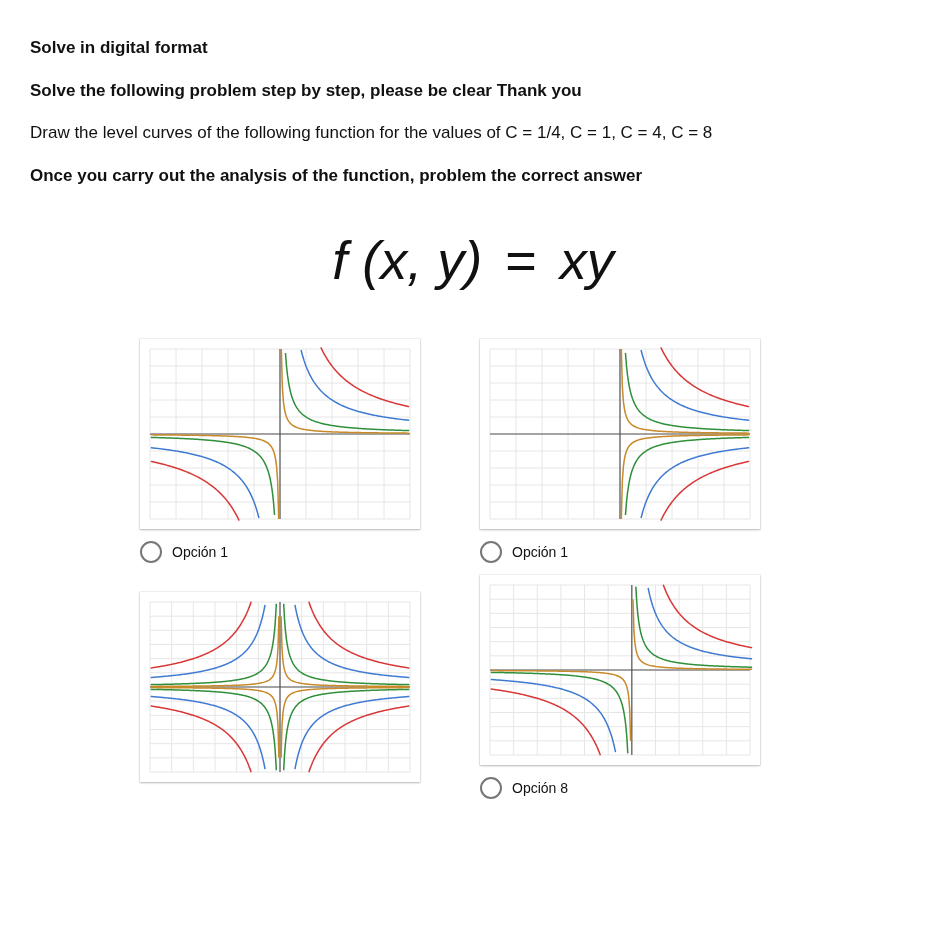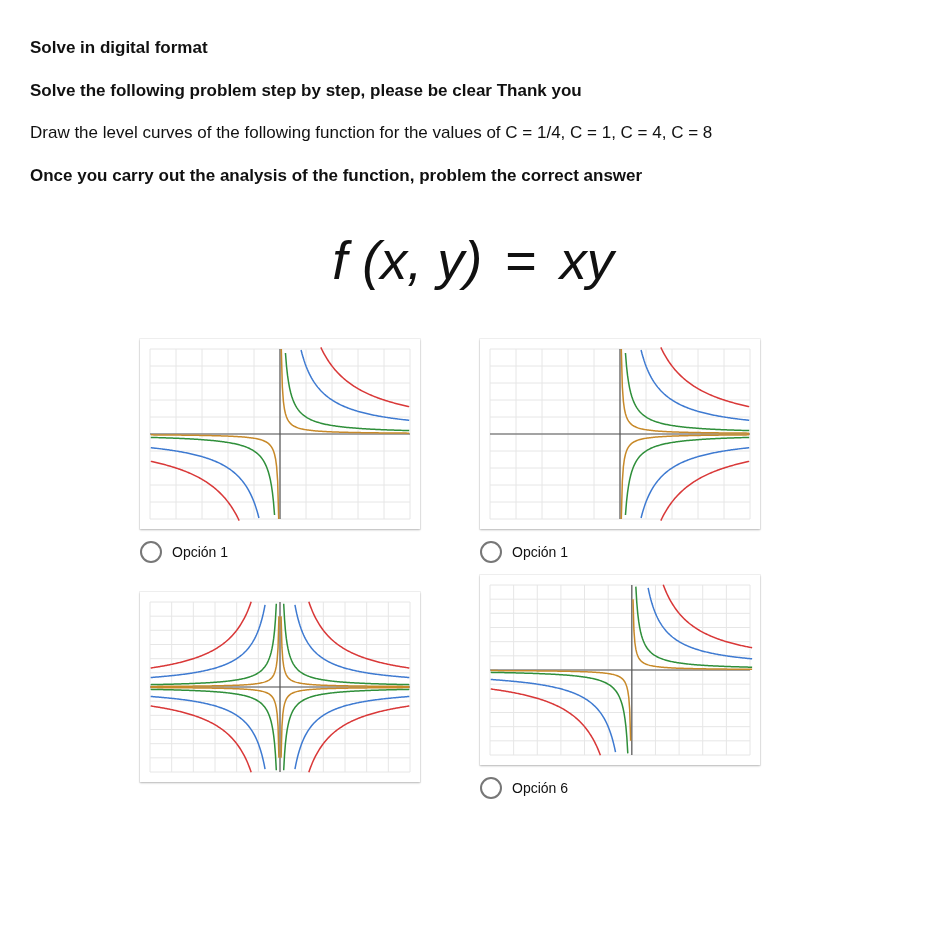--- a/index.html
+++ b/index.html
@@ -246,18 +246,18 @@
             <polyline fill="none" stroke="#2f8f3a" stroke-width="1.5" points="155.83636363636364,11.666666666666657 156.78181818181818,27.53968253968253 157.72727272727275,38.333333333333314 158.67272727272726,46.14942528735631 159.61818181818182,52.07070707070706 160.56363636363636,56.7117117117117 161.50909090909093,60.44715447154472 162.45454545454547,63.518518518518505 163.4,66.08843537414964 164.34545454545454,68.27044025157231 165.29090909090908,70.14619883040935 166.23636363636365,71.775956284153 167.1818181818182,73.2051282051282 168.12727272727275,74.46859903381643 169.07272727272726,75.59360730593606 170.01818181818183,76.6017316017316 170.96363636363637,77.51028806584362 171.90909090909093,78.33333333333334 172.85454545454547,79.08239700374531 173.8,79.76702508960574 174.74545454545455,80.39518900343643 175.6909090909091,80.97359735973598 176.63636363636365,81.5079365079365 177.58181818181816,82.00305810397553 178.52727272727276,82.46312684365783 179.47272727272727,82.8917378917379 180.41818181818184,83.29201101928375 181.36363636363635,83.66666666666667 182.30909090909094,84.01808785529717 183.25454545454545,84.3483709273183 184.20000000000002,84.65936739659368 185.14545454545456,84.95271867612294 186.09090909090912,85.22988505747128 187.03636363636363,85.49217002237137 187.98181818181823,85.74074074074075 188.92727272727274,85.97664543524417 189.8727272727273,86.20082815734989 190.8181818181818,86.41414141414141 191.7636363636364,86.6173570019724 192.70909090909092,86.8111753371869 193.65454545454548,86.99623352165726 194.60000000000002,87.1731123388582 195.54545454545456,87.34234234234235 196.4909090909091,87.50440917107585 197.43636363636367,87.65975820379965 198.3818181818182,87.8087986463621 199.32727272727277,87.95190713101161 200.2727272727273,88.08943089430895 201.21818181818185,88.22169059011166 202.16363636363639,88.3489827856025 203.10909090909095,88.4715821812596 204.0545454545455,88.58974358974359 205.00000000000003,88.7037037037037 205.94545454545457,88.8136826783115 206.89090909090913,88.91988555078684 207.83636363636364,89.02250351617441 208.78181818181824,89.12171507607192 209.72727272727275,89.21768707482994 210.67272727272731,89.31057563587684 211.61818181818182,89.40052700922266 212.56363636363642,89.48767833981842 213.50909090909093,89.57215836526181 214.45454545454552,89.65408805031447 215.40000000000003,89.73358116480793 216.3454545454546,89.81074481074481 217.2909090909091,89.88567990373045 218.2363636363637,89.9584816132859 219.18181818181822,90.02923976608189 220.12727272727278,90.09803921568627 221.07272727272732,90.16496018202503 222.01818181818186,90.2300785634119 222.9636363636364,90.29346622369877 223.90909090909096,90.35519125683061 224.8545454545455,90.41531823085221 225.80000000000004,90.47390841320554 226.7454545454546,90.53101997896951 227.69090909090914,90.58670820353063 228.63636363636368,90.64102564102564 229.58181818181825,90.69402228976698 230.5272727272728,90.74574574574575 231.47272727272733,90.79624134520276 232.41818181818186,90.8455522971652 233.36363636363643,90.89371980676329 234.30909090909094,90.94078319006685 235.25454545454554,90.98677998111425 236.20000000000005,91.03174603174602 237.1454545454546,91.07571560480147 238.09090909090912,91.1187214611872 239.03636363636372,91.16079494128273 239.98181818181823,91.20196604110812 240.92727272727282,91.2422634836428 241.87272727272733,91.28171478565179 242.8181818181819,91.32034632034633 243.7636363636364,91.35818337617825 244.709090909091,91.3952502120441 245.6545454545455,91.43157010915196 246.60000000000002,91.46716541978387 247.54545454545462,91.50205761316872 248.49090909090916,91.53626731866342 249.4363636363637,91.56981436642454 250.3818181818182,91.6027178257394 251.3272727272728,91.63499604117182 252.27272727272734,91.66666666666666 253.21818181818188,91.69774669774671 254.1636363636364,91.72825250192456 255.10909090909098,91.75819984744471 256.0545454545455,91.78760393046107 257.0000000000001,91.81647940074907 257.9454545454546,91.84484038604307 258.8909090909092,91.87270051508462 259.8363636363637,91.90007293946024 260.78181818181827,91.92697035430226 261.72727272727275,91.95340501792116 262.67272727272734,91.97938877043356 263.61818181818194,92.0049330514447 264.5636363636364,92.03004891684137 265.50909090909096,92.05474705474705 266.45454545454555,92.07903780068727 267.4000000000001,92.10293115201091 268.34545454545463,92.1264367816092 269.29090909090917,92.1495640509725 270.2363636363637,92.17232202262143 271.18181818181824,92.1947194719472 272.12727272727284,92.21676489849378"></polyline>
             <polyline fill="none" stroke="#2f8f3a" stroke-width="1.5" points="147.8,178.33333333333331 146.85454545454544,162.46031746031747 145.9090909090909,151.66666666666666 144.96363636363634,143.85057471264366 144.01818181818183,137.92929292929293 143.0727272727273,133.2882882882883 142.12727272727273,129.5528455284553 141.1818181818182,126.4814814814815 140.23636363636362,123.91156462585035 139.29090909090908,121.72955974842768 138.34545454545454,119.85380116959064 137.39999999999998,118.22404371584699 136.45454545454544,116.7948717948718 135.5090909090909,115.53140096618357 134.56363636363636,114.40639269406392 133.61818181818182,113.3982683982684 132.67272727272726,112.48971193415639 131.72727272727272,111.66666666666666 130.78181818181815,110.91760299625469 129.83636363636361,110.23297491039426 128.89090909090908,109.60481099656357 127.94545454545455,109.02640264026402 126.99999999999999,108.4920634920635 126.05454545454545,107.99694189602445 125.10909090909088,107.53687315634218 124.16363636363636,107.10826210826211 123.21818181818179,106.70798898071625 122.27272727272728,106.33333333333333 121.32727272727271,105.98191214470283 120.38181818181819,105.6516290726817 119.43636363636362,105.34063260340632 118.49090909090908,105.04728132387706 117.54545454545452,104.77011494252874 116.6,104.50782997762863 115.65454545454543,104.25925925925925 114.7090909090909,104.02335456475583 113.76363636363634,103.7991718426501 112.81818181818181,103.58585858585857 111.87272727272723,103.3826429980276 110.92727272727271,103.1888246628131 109.98181818181814,103.00376647834275 109.03636363636363,102.8268876611418 108.09090909090907,102.65765765765765 107.14545454545454,102.49559082892415 106.19999999999997,102.34024179620035 105.25454545454544,102.19120135363791 104.30909090909088,102.04809286898839 103.36363636363633,101.91056910569105 102.4181818181818,101.77830940988835 101.47272727272724,101.65101721439748 100.5272727272727,101.5284178187404 99.58181818181815,101.41025641025641 98.6363636363636,101.29629629629629 97.69090909090906,101.18631732168849 96.7454545454545,101.08011444921316 95.79999999999995,100.97749648382559 94.85454545454543,100.87828492392806 93.90909090909088,100.78231292517006 92.96363636363633,100.68942436412316 92.01818181818179,100.59947299077733 91.07272727272724,100.51232166018157 90.1272727272727,100.42784163473819 89.18181818181814,100.34591194968553 88.23636363636359,100.26641883519207 87.29090909090905,100.18925518925518 86.3454545454545,100.11432009626955 85.39999999999995,100.0415183867141 84.45454545454541,99.97076023391811 83.50909090909086,99.90196078431372 82.5636363636363,99.83503981797496 81.61818181818177,99.7699214365881 80.67272727272723,99.70653377630121 79.72727272727269,99.64480874316939 78.78181818181814,99.58468176914779 77.83636363636359,99.52609158679446 76.89090909090905,99.46898002103049 75.9454545454545,99.41329179646937 74.99999999999994,99.35897435897435 74.0545454545454,99.30597771023302 73.10909090909085,99.25425425425425 72.1636363636363,99.20375865479723 71.21818181818176,99.1544477028348 70.27272727272722,99.1062801932367 69.32727272727267,99.05921680993313 68.38181818181812,99.01322001888575 67.43636363636358,98.96825396825396 66.49090909090903,98.92428439519853 65.54545454545448,98.88127853881278 64.59999999999994,98.83920505871725 63.65454545454539,98.79803395889186 62.70909090909085,98.75773651635721 61.7636363636363,98.7182852143482 60.818181818181756,98.67965367965368 59.872727272727204,98.64181662382175 58.92727272727266,98.6047497879559 57.98181818181811,98.56842989084802 57.036363636363575,98.53283458021613 56.09090909090904,98.49794238683128 55.145454545454484,98.4637326813366 54.19999999999994,98.43018563357546 53.254545454545394,98.3972821742606 52.30909090909085,98.36500395882818 51.363636363636296,98.33333333333333 50.41818181818175,98.30225330225329 49.47272727272721,98.27174749807544 48.52727272727267,98.2418001525553 47.581818181818115,98.21239606953893 46.63636363636357,98.18352059925094 45.690909090909024,98.15515961395694 44.74545454545447,98.12729948491538 43.799999999999926,98.09992706053976 42.85454545454539,98.07302964569776 41.909090909090835,98.04659498207886 40.9636363636363,98.02061122956644 40.018181818181745,97.99506694855532 39.0727272727272,97.96995108315862 38.127272727272654,97.94525294525295 37.18181818181811,97.92096219931271 36.23636363636356,97.89706884798909 35.29090909090901,97.8735632183908 34.34545454545447,97.8504359490275 33.39999999999992,97.82767797737857 32.454545454545375,97.8052805280528 31.509090909090826,97.78323510150622 30.563636363636284,97.76153346328785 29.618181818181736,97.74016763378465 28.67272727272719,97.7191298784389 27.72727272727264,97.6984126984127 26.7818181818181,97.67800882167612 25.83636363636355,97.65791119449656 24.890909090909005,97.6381129733085 23.94545454545446,97.61860751694392 22.999999999999915,97.5993883792049 22.054545454545366,97.58044930176078 21.10909090909082,97.56178420735382 20.16363636363627,97.54338719329742 19.218181818181726,97.52525252525251 18.27272727272718,97.50737463126845 17.327272727272636,97.48974809607499 16.381818181818087,97.47236765561374 15.436363636363541,97.45522819179665 14.490909090908996,97.43832472748134 13.545454545454449,97.42165242165242 12.599999999999902,97.4052065647991 11.654545454545357,97.38898257448004 10.70909090909081,97.37297599106644"></polyline>
             <polyline fill="none" stroke="#3e7ad1" stroke-width="1.5" points="168.12727272727275,12.874396135265727 169.07272727272726,17.374429223744272 170.01818181818183,21.406926406926402 170.96363636363637,25.0411522633745 171.90909090909093,28.333333333333343 172.85454545454547,31.329588014981283 173.8,34.06810035842295 174.74545454545455,36.58075601374571 175.6909090909091,38.894389438943904 176.63636363636365,41.03174603174605 177.58181818181816,43.01223241590213 178.52727272727276,44.8525073746313 179.47272727272727,46.56695156695159 180.41818181818184,48.168044077134994 181.36363636363635,49.666666666666686 182.30909090909094,51.07235142118864 183.25454545454545,52.3934837092732 184.20000000000002,53.63746958637472 185.14545454545456,54.81087470449174 186.09090909090912,55.91954022988509 187.03636363636363,56.96868008948549 187.98181818181823,57.96296296296299 188.92727272727274,58.90658174097665 189.8727272727273,59.803312629399585 190.8181818181818,60.656565656565675 191.7636363636364,61.469428007889576 192.70909090909092,62.2447013487476 193.65454545454548,62.984934086629025 194.60000000000002,63.692449355432785 195.54545454545456,64.36936936936938 196.4909090909091,65.01763668430337 197.43636363636367,65.63903281519863 198.3818181818182,66.23519458544841 199.32727272727277,66.80762852404645 200.2727272727273,67.35772357723579 201.21818181818185,67.88676236044657 202.16363636363639,68.39593114241003 203.10909090909095,68.88632872503841 204.0545454545455,69.35897435897438 205.00000000000003,69.81481481481484 205.94545454545457,70.254730713246 206.89090909090913,70.67954220314736 207.83636363636364,71.09001406469763 208.78181818181824,71.4868603042877 209.72727272727275,71.87074829931974 210.67272727272731,72.24230254350738 211.61818181818182,72.60210803689067 212.56363636363642,72.95071335927369 213.50909090909093,73.28863346104727 214.45454545454552,73.61635220125788 215.40000000000003,73.93432465923172 216.3454545454546,74.24297924297926 217.2909090909091,74.5427196149218 218.2363636363637,74.83392645314355 219.18181818181822,75.1169590643275 220.12727272727278,75.39215686274511 221.07272727272732,75.65984072810012 222.01818181818186,75.9203142536476 222.9636363636364,76.17386489479514 223.90909090909096,76.42076502732242 224.8545454545455,76.66127292340887 225.80000000000004,76.89563365282217 226.7454545454546,77.12407991587804 227.69090909090914,77.34683281412254 228.63636363636368,77.56410256410257 229.58181818181825,77.7760891590679 230.5272727272728,77.98298298298299 231.47272727272733,78.1849653808111 232.41818181818186,78.38220918866082 233.36363636363643,78.57487922705316 234.30909090909094,78.76313276026744 235.25454545454554,78.94711992445706 236.20000000000005,79.12698412698413 237.1454545454546,79.30286241920592 238.09090909090912,79.47488584474888 239.03636363636372,79.64317976513101 239.98181818181823,79.80786416443254 240.92727272727282,79.96905393457119 241.87272727272733,80.12685914260717 242.8181818181819,80.28138528138528 243.7636363636364,80.43273350471294 244.709090909091,80.58100084817643 245.6545454545455,80.7262804366079 246.60000000000002,80.86866167913551 247.54545454545462,81.00823045267491 248.49090909090916,81.14506927465364 249.4363636363637,81.27925746569815 250.3818181818182,81.41087130295764 251.3272727272728,81.53998416468725 252.27272727272734,81.66666666666667 253.21818181818188,81.79098679098679 254.1636363636364,81.91301000769823 255.10909090909098,82.0327993897788 256.0545454545455,82.1504157218443 257.0000000000001,82.26591760299627 257.9454545454546,82.37936154417224 258.8909090909092,82.4908020603385 259.8363636363637,82.60029175784099 260.78181818181827,82.70788141720897 261.72727272727275,82.81362007168461 262.67272727272734,82.91755508173419 263.61818181818194,83.01973220577872 264.5636363636364,83.1201956673655 265.50909090909096,83.21898821898823 266.45454545454555,83.31615120274914 267.4000000000001,83.41172460804363 268.34545454545463,83.50574712643679 269.29090909090917,83.59825620389 270.2363636363637,83.6892880904857 271.18181818181824,83.77887788778878 272.12727272727284,83.86705959397511"></polyline>
             <polyline fill="none" stroke="#3e7ad1" stroke-width="1.5" points="135.5090909090909,177.12560386473427 134.56363636363636,172.6255707762557 133.61818181818182,168.59307359307357 132.67272727272726,164.9588477366255 131.72727272727272,161.66666666666666 130.78181818181815,158.67041198501872 129.83636363636361,155.93189964157705 128.89090909090908,153.4192439862543 127.94545454545455,151.1056105610561 126.99999999999999,148.96825396825395 126.05454545454545,146.98776758409784 125.10909090909088,145.14749262536873 124.16363636363636,143.4330484330484 123.21818181818179,141.831955922865 122.27272727272728,140.33333333333331 121.32727272727271,138.92764857881136 120.38181818181819,137.6065162907268 119.43636363636362,136.36253041362528 118.49090909090908,135.18912529550826 117.54545454545452,134.0804597701149 116.6,133.03131991051453 115.65454545454543,132.037037037037 114.7090909090909,131.09341825902334 113.76363636363634,130.1966873706004 112.81818181818181,129.34343434343432 111.87272727272723,128.53057199211042 110.92727272727271,127.75529865125239 109.98181818181814,127.01506591337099 109.03636363636363,126.30755064456721 108.09090909090907,125.6306306306306 107.14545454545454,124.98236331569663 106.19999999999997,124.36096718480137 105.25454545454544,123.7648054145516 104.30909090909088,123.19237147595355 103.36363636363633,122.64227642276421 102.4181818181818,122.11323763955342 101.47272727272724,121.60406885758997 100.5272727272727,121.11367127496158 99.58181818181815,120.64102564102564 98.6363636363636,120.18518518518518 97.69090909090906,119.74526928675398 96.7454545454545,119.32045779685264 95.79999999999995,118.90998593530237 94.85454545454543,118.51313969571231 93.90909090909088,118.12925170068026 92.96363636363633,117.75769745649262 92.01818181818179,117.39789196310934 91.07272727272724,117.04928664072631 90.1272727272727,116.71136653895273 89.18181818181814,116.38364779874212 88.23636363636359,116.06567534076827 87.29090909090905,115.75702075702075 86.3454545454545,115.4572803850782 85.39999999999995,115.16607354685645 84.45454545454541,114.8830409356725 83.50909090909086,114.60784313725489 82.5636363636363,114.34015927189986 81.61818181818177,114.0796857463524 80.67272727272723,113.82613510520486 79.72727272727269,113.57923497267758 78.78181818181814,113.33872707659114 77.83636363636359,113.10436634717783 76.89090909090905,112.87592008412197 75.9454545454545,112.65316718587745 74.99999999999994,112.43589743589742 74.0545454545454,112.22391084093209 73.10909090909085,112.01701701701701 72.1636363636363,111.8150346191889 71.21818181818176,111.61779081133918 70.27272727272722,111.42512077294685 69.32727272727267,111.23686723973256 68.38181818181812,111.05288007554294 67.43636363636358,110.87301587301586 66.49090909090903,110.69713758079408 65.54545454545448,110.52511415525113 64.59999999999994,110.356820234869 63.65454545454539,110.19213583556746 62.70909090909085,110.03094606542882 61.7636363636363,109.87314085739281 60.818181818181756,109.71861471861472 59.872727272727204,109.56726649528706 58.92727272727266,109.41899915182357 57.98181818181811,109.27371956339209 57.036363636363575,109.1313383208645 56.09090909090904,108.99176954732509 55.145454545454484,108.85493072534636 54.19999999999994,108.72074253430185 53.254545454545394,108.58912869704236 52.30909090909085,108.46001583531275 51.363636363636296,108.33333333333333 50.41818181818175,108.2090132090132 49.47272727272721,108.08698999230175 48.52727272727267,107.9672006102212 47.581818181818115,107.8495842781557 46.63636363636357,107.73408239700373 45.690909090909024,107.62063845582776 44.74545454545447,107.5091979396615 43.799999999999926,107.399708242159 42.85454545454539,107.29211858279103 41.909090909090835,107.1863799283154 40.9636363636363,107.08244491826581 40.018181818181745,106.98026779422128 39.0727272727272,106.87980433263452 38.127272727272654,106.78101178101177 37.18181818181811,106.68384879725086 36.23636363636356,106.58827539195636 35.29090909090901,106.49425287356321 34.34545454545447,106.40174379610998 33.39999999999992,106.3107119095143 32.454545454545375,106.22112211221122 31.509090909090826,106.13294040602487 30.563636363636284,106.04613385315139 29.618181818181736,105.96067053513862 28.67272727272719,105.87651951375558 27.72727272727264,105.79365079365078 26.7818181818181,105.71203528670446 25.83636363636355,105.63164477798624 24.890909090909005,105.55245189323401 23.94545454545446,105.47443006777573 22.999999999999915,105.39755351681956 22.054545454545366,105.3217972070431 21.10909090909082,105.2471368294153 20.16363636363627,105.1735487731897 19.218181818181726,105.1010101010101 18.27272727272718,105.02949852507373 17.327272727272636,104.95899238429993 16.381818181818087,104.88947062245491 15.436363636363541,104.8209127671866 14.490909090908996,104.7532989099254 13.545454545454449,104.68660968660967 12.599999999999902,104.62082625919636 11.654545454545357,104.55593029792017 10.70909090909081,104.49190396426577"></polyline>
             <polyline fill="none" stroke="#d93838" stroke-width="1.5" points="183.25454545454545,9.786967418546396 184.20000000000002,12.274939172749441 185.14545454545456,14.621749408983476 186.09090909090912,16.839080459770145 187.03636363636363,18.93736017897095 187.98181818181823,20.92592592592598 188.92727272727274,22.813163481953296 189.8727272727273,24.6066252587992 190.8181818181818,26.31313131313135 191.7636363636364,27.938856015779123 192.70909090909092,29.489402697495223 193.65454545454548,30.96986817325802 194.60000000000002,32.3848987108656 195.54545454545456,33.73873873873876 196.4909090909091,35.03527336860674 197.43636363636367,36.27806563039729 198.3818181818182,37.47038917089682 199.32727272727277,38.6152570480929 200.2727272727273,39.715447154471576 201.21818181818185,40.773524720893164 202.16363636363639,41.79186228482007 203.10909090909095,42.77265745007682 204.0545454545455,43.71794871794876 205.00000000000003,44.62962962962965 205.94545454545457,45.50946142649204 206.89090909090913,46.35908440629473 207.83636363636364,47.180028129395254 208.78181818181824,47.973720608575405 209.72727272727275,48.741496598639486 210.67272727272731,49.48460508701476 211.61818181818182,50.20421607378131 212.56363636363642,50.901426718547356 213.50909090909093,51.57726692209454 214.45454545454552,52.23270440251575 215.40000000000003,52.86864931846347 216.3454545454546,53.485958485958506 217.2909090909091,54.08543922984357 218.2363636363637,54.66785290628711 219.18181818181822,55.23391812865499 220.12727272727278,55.78431372549022 221.07272727272732,56.31968145620026 222.01818181818186,56.84062850729519 222.9636363636364,57.34772978959029 223.90909090909096,57.84153005464485 224.8545454545455,58.32254584681772 225.80000000000004,58.791267305644325 226.7454545454546,59.248159831756055 227.69090909090914,59.6936656282451 228.63636363636368,60.12820512820515 229.58181818181825,60.5521783181358 230.5272727272728,60.96596596596598 231.47272727272733,61.36993076162217 232.41818181818186,61.76441837732163 233.36363636363643,62.149758454106305 234.30909090909094,62.52626552053488 235.25454545454554,62.8942398489141 236.20000000000005,63.25396825396827 237.1454545454546,63.60572483841183 238.09090909090912,63.94977168949774 239.03636363636372,64.286359530262 239.98181818181823,64.61572832886509 240.92727272727282,64.93810786914236 241.87272727272733,65.25371828521438 242.8181818181819,65.56277056277058 243.7636363636364,65.8654670094259 244.709090909091,66.16200169635286 245.6545454545455,66.4525608732158 246.60000000000002,66.73732335827101 247.54545454545462,67.0164609053498 248.49090909090916,67.29013854930727 249.4363636363637,67.5585149313963 250.3818181818182,67.82174260591528 251.3272727272728,68.07996832937451 252.27272727272734,68.33333333333336 253.21818181818188,68.5819735819736 254.1636363636364,68.82602001539648 255.10909090909098,69.06559877955762 256.0545454545455,69.30083144368861 257.0000000000001,69.53183520599252 257.9454545454546,69.7587230883445 258.8909090909092,69.98160412067699 259.8363636363637,70.20058351568201 260.78181818181827,70.41576283441795 261.72727272727275,70.62724014336919 262.67272727272734,70.8351101634684 263.61818181818194,71.03946441155746 264.5636363636364,71.24039133473096 265.50909090909096,71.43797643797645 266.45454545454555,71.63230240549831 267.4000000000001,71.82344921608727 268.34545454545463,72.01149425287358 269.29090909090917,72.19651240778002 270.2363636363637,72.37857618097142 271.18181818181824,72.55775577557758 272.12727272727284,72.73411918795026"></polyline>
             <polyline fill="none" stroke="#d93838" stroke-width="1.5" points="120.38181818181819,180.2130325814536 119.43636363636362,177.72506082725056 118.49090909090908,175.37825059101652 117.54545454545452,173.16091954022986 116.6,171.06263982102905 115.65454545454543,169.07407407407405 114.7090909090909,167.18683651804668 113.76363636363634,165.3933747412008 112.81818181818181,163.68686868686865 111.87272727272723,162.06114398422088 110.92727272727271,160.51059730250478 109.98181818181814,159.03013182674195 109.03636363636363,157.6151012891344 108.09090909090907,156.2612612612612 107.14545454545454,154.96472663139326 106.19999999999997,153.72193436960274 105.25454545454544,152.52961082910318 104.30909090909088,151.3847429519071 103.36363636363633,150.28455284552842 102.4181818181818,149.22647527910684 101.47272727272724,148.20813771517993 100.5272727272727,147.22734254992315 99.58181818181815,146.28205128205124 98.6363636363636,145.37037037037035 97.69090909090906,144.490538573508 96.7454545454545,143.64091559370527 95.79999999999995,142.81997187060475 94.85454545454543,142.0262793914246 93.90909090909088,141.2585034013605 92.96363636363633,140.51539491298524 92.01818181818179,139.7957839262187 91.07272727272724,139.09857328145262 90.1272727272727,138.42273307790546 89.18181818181814,137.76729559748424 88.23636363636359,137.13135068153653 87.29090909090905,136.51404151404148 86.3454545454545,135.9145607701564 85.39999999999995,135.3321470937129 84.45454545454541,134.766081871345 83.50909090909086,134.21568627450978 82.5636363636363,133.68031854379976 81.61818181818177,133.1593714927048 80.67272727272723,132.6522702104097 79.72727272727269,132.15846994535517 78.78181818181814,131.67745415318228 77.83636363636359,131.20873269435566 76.89090909090905,130.75184016824392 75.9454545454545,130.30633437175493 74.99999999999994,129.87179487179486 74.0545454545454,129.4478216818642 73.10909090909085,129.03403403403402 72.1636363636363,128.6300692383778 71.21818181818176,128.23558162267838 70.27272727272722,127.8502415458937 69.32727272727267,127.47373447946512 68.38181818181812,127.10576015108592 67.43636363636358,126.74603174603172 66.49090909090903,126.39427516158815 65.54545454545448,126.05022831050226 64.59999999999994,125.71364046973801 63.65454545454539,125.38427167113491 62.70909090909085,125.06189213085763 61.7636363636363,124.74628171478564 60.818181818181756,124.4372294372294 59.872727272727204,124.1345329905741 58.92727272727266,123.83799830364714 57.98181818181811,123.5474391267842 57.036363636363575,123.26267664172899 56.09090909090904,122.98353909465018 55.145454545454484,122.70986145069273 54.19999999999994,122.4414850686037 53.254545454545394,122.17825739408471 52.30909090909085,121.92003167062549 51.363636363636296,121.66666666666666 50.41818181818175,121.41802641802641 49.47272727272721,121.17397998460353 48.52727272727267,120.9344012204424 47.581818181818115,120.6991685563114 46.63636363636357,120.46816479400748 45.690909090909024,120.24127691165552 44.74545454545447,120.01839587932301 43.799999999999926,119.79941648431799 42.85454545454539,119.58423716558207 41.909090909090835,119.37275985663081 40.9636363636363,119.16488983653161 40.018181818181745,118.96053558844255 39.0727272727272,118.75960866526903 38.127272727272654,118.56202356202354 37.18181818181811,118.36769759450169 36.23636363636356,118.17655078391275 35.29090909090901,117.98850574712642 34.34545454545447,117.80348759221997 33.39999999999992,117.62142381902859 32.454545454545375,117.44224422442242 31.509090909090826,117.26588081204974 30.563636363636284,117.09226770630278 29.618181818181736,116.92134107027722 28.67272727272719,116.75303902751119 27.72727272727264,116.58730158730157 26.7818181818181,116.42407057340893 25.83636363636355,116.26328955597246 24.890909090909005,116.10490378646801 23.94545454545446,115.94886013555143 22.999999999999915,115.79510703363913 22.054545454545366,115.64359441408621 21.10909090909082,115.49427365883061 20.16363636363627,115.3470975463794 19.218181818181726,115.2020202020202 18.27272727272718,115.05899705014747 17.327272727272636,114.91798476859987 16.381818181818087,114.77894124490982 15.436363636363541,114.64182553437318 14.490909090908996,114.50659781985081 13.545454545454449,114.37321937321936 12.599999999999902,114.24165251839274 11.654545454545357,114.11186059584035 10.70909090909081,113.98380792853153"></polyline>
           </svg>
       </div>
       <div class="radio-line">
         <span class="radio"></span>
-        <span>Opción 6</span>
+        <span>Opción 8</span>
       </div>
     </div>
   </div>
 
 </div>
 
 </body></html>

